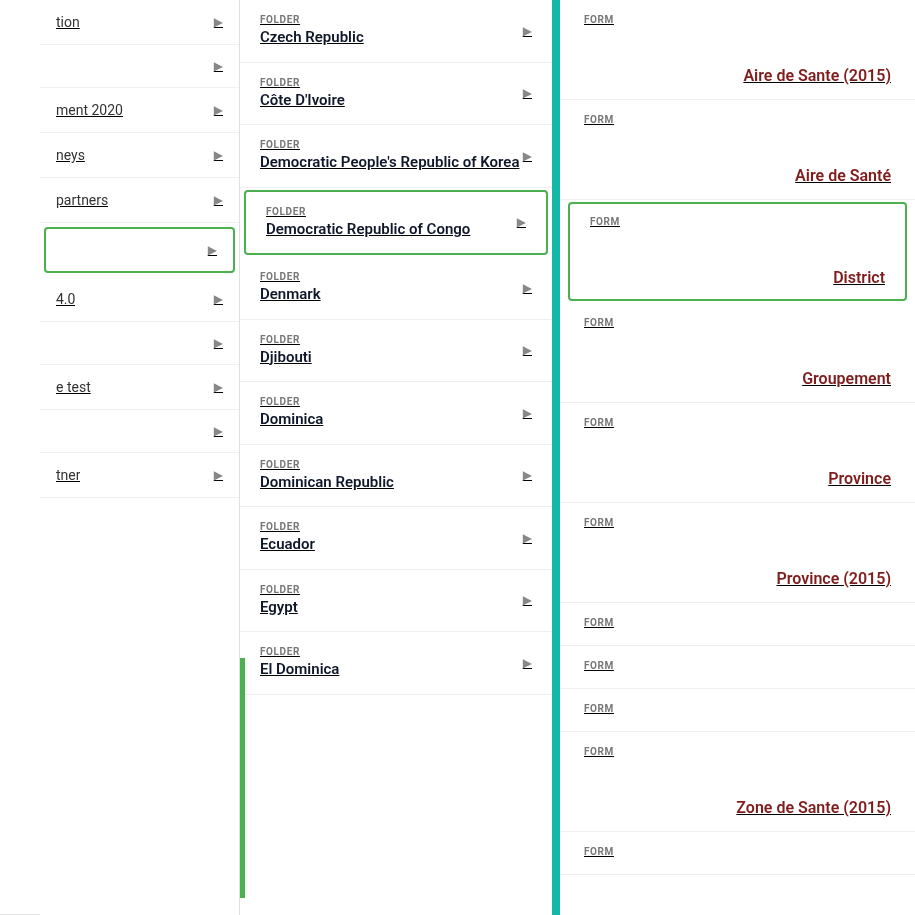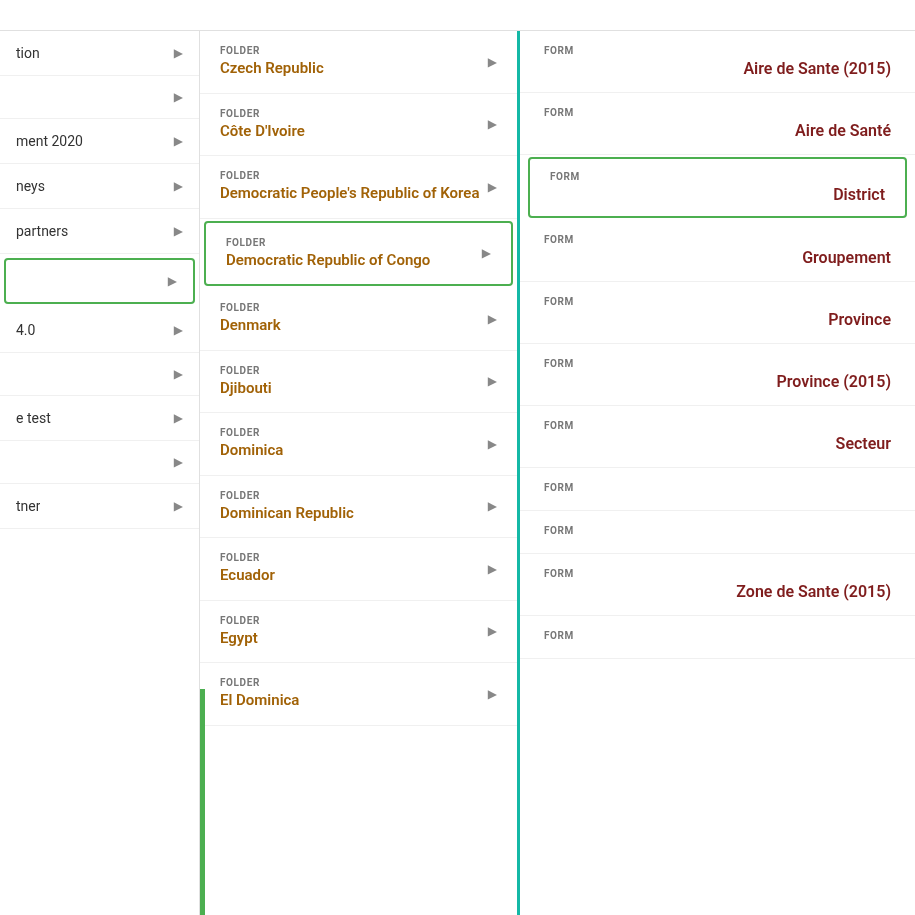--- a/index.html
+++ b/index.html
@@ -9,21 +9,21 @@
       width: 915px;
       height: 915px;
       overflow: hidden;
     }
 
     .page-container {
       width: 915px;
       height: 915px;
       background: #fff;
       display: flex;
-      flex-direction: column;
+      text-decoration: underline;
     }
 
     .header {
       padding: 16px 20px 8px 20px;
       border-bottom: 1px solid #e0e0e0;
     }
 
     .reference-label {
       font-size: 11px;
       font-weight: 700;
@@ -80,21 +80,21 @@
     .chevron-right {
       color: #888;
       font-size: 12px;
       flex-shrink: 0;
     }
 
     
     .middle-column {
       width: 320px;
       background: #fff;
-      border-right: 3px solid #14b8a6;
+      border-right: 8px solid #14b8a6;
       overflow-y: auto;
       flex-shrink: 0;
       position: relative;
     }
 
     .folder-item {
       display: flex;
       align-items: center;
       justify-content: space-between;
       padding: 14px 20px;
@@ -113,21 +113,21 @@
       font-weight: 700;
       text-transform: uppercase;
       color: #777;
       letter-spacing: 0.06em;
       margin-bottom: 3px;
     }
 
     .folder-name {
       font-size: 15px;
       font-weight: 600;
-      color: #a16207;
+      color: #0f172a;
       line-height: 1.3;
     }
 
     
     .green-bar {
       position: absolute;
       left: 0;
       width: 5px;
       background: #4caf50;
     }
@@ -138,20 +138,21 @@
       background: #fff;
       overflow-y: auto;
     }
 
     .form-item {
       display: flex;
       flex-direction: column;
       padding: 14px 24px;
       border-bottom: 1px solid #f0f0f0;
       cursor: pointer;
+      gap: 38px;
     }
 
     .form-item.selected {
       border: 2px solid #4caf50;
       border-radius: 4px;
       margin: 2px 8px;
       padding: 12px 20px;
     }
 
     .form-label {
@@ -329,21 +330,20 @@
         <div class="form-item">
           <div class="form-label">FORM</div>
           <div class="form-name">Province</div>
         </div>
         <div class="form-item">
           <div class="form-label">FORM</div>
           <div class="form-name">Province (2015)</div>
         </div>
         <div class="form-item">
           <div class="form-label">FORM</div>
-          <div class="form-name">Secteur</div>
         </div>
         <div class="form-item">
           <div class="form-label">FORM</div>
         </div>
         <div class="form-item">
           <div class="form-label">FORM</div>
         </div>
         <div class="form-item">
           <div class="form-label">FORM</div>
           <div class="form-name">Zone de Sante (2015)</div>

